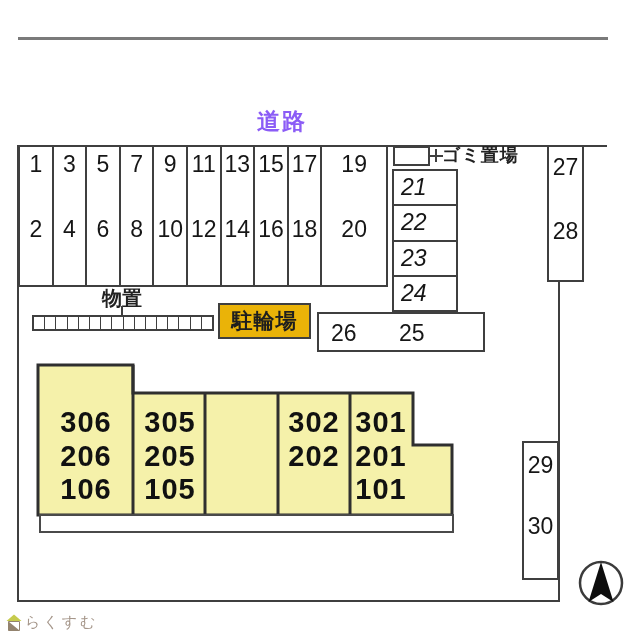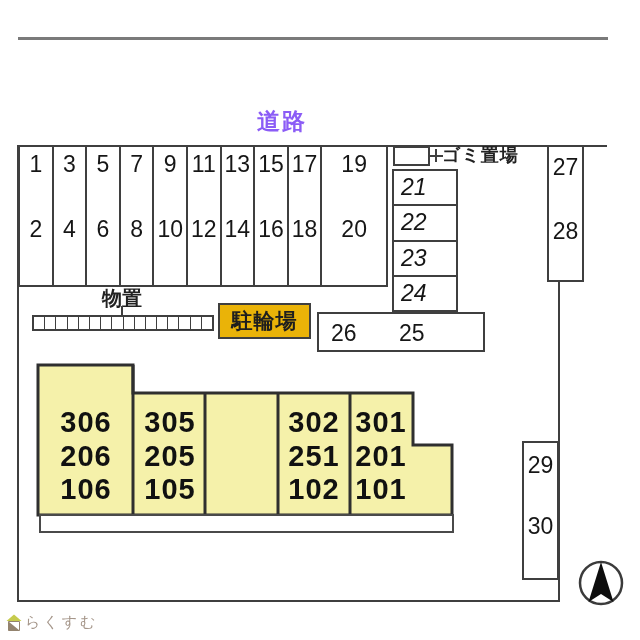--- a/index.html
+++ b/index.html
@@ -199,21 +199,20 @@
       <div>206</div>
       <div>106</div>
     </div>
     <div class="unit-nums" style="left: 115px;">
       <div>305</div>
       <div>205</div>
       <div>105</div>
     </div>
     <div class="unit-nums" style="left: 259px;">
       <div>302</div>
-      <div>251</div>
-      <div>102</div>
+      <div>202</div>
     </div>
     <div class="unit-nums" style="left: 326px;">
       <div>301</div>
       <div>201</div>
       <div>101</div>
     </div>
   </div>
 
 </body></html>

